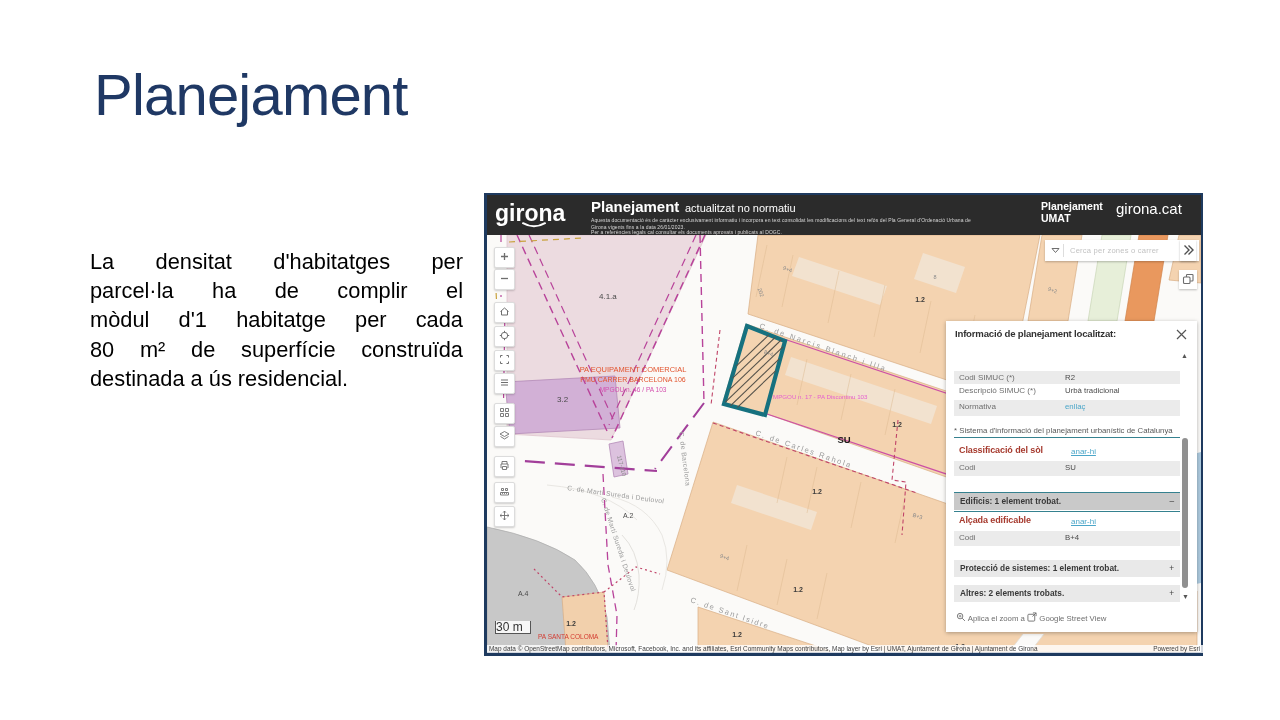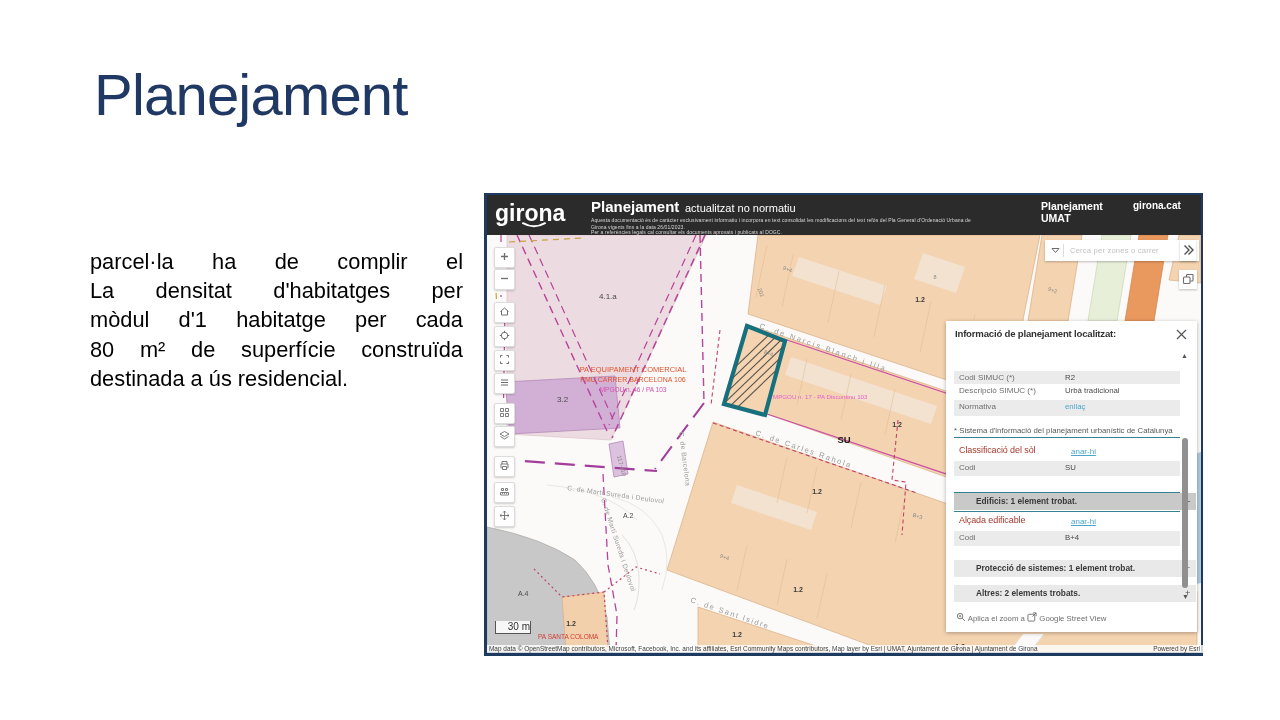--- a/index.html
+++ b/index.html
@@ -17,21 +17,21 @@
         background:#fbfaf8;border:2px solid #1e3a5f;border-left-width:3px;
         border-bottom-width:4px;font-family:"Liberation Sans",sans-serif}
   #hdr{position:absolute;left:0;top:0;width:714px;height:40px;background:#2b2b2b;color:#fff}
   #glogo{position:absolute;left:8px;top:5px;font-size:23px;font-weight:700;color:#fff;
          letter-spacing:0px}
   #htitle{position:absolute;left:104px;top:3px;font-size:15px;font-weight:700}
   #hsub{position:absolute;left:198px;top:7px;font-size:11px;font-weight:400}
   .hsmall{position:absolute;left:104px;font-size:5px;color:#d8d8d8;white-space:nowrap;letter-spacing:0.1px}
   #hr1{top:22px}#hr2{top:28.5px}#hr3{top:34px}
   #hright1{position:absolute;left:554px;top:5px;font-size:10.5px;font-weight:700}
-  #hright2{position:absolute;left:646px;top:5px;font-size:10px;font-weight:700}
+  #hright2{position:absolute;left:629px;top:5px;font-size:15px;font-weight:400}
   #hright3{position:absolute;left:554px;top:17px;font-size:10.5px;font-weight:700}
   #mapwrap{position:absolute;left:0;top:40px;width:714px;height:417px;overflow:hidden}
   .tbtn{position:absolute;left:7px;width:19px;height:19px;background:#fff;border:1px solid #dcdcdc;
         border-radius:2px;box-shadow:0 1px 2px rgba(0,0,0,.18);text-align:center;line-height:17px}
   .tbtn svg{margin-top:3px}
   #search{position:absolute;left:558px;top:45px;width:154px;height:21px;background:#fff;
           box-shadow:0 1px 2px rgba(0,0,0,.25);display:flex}
   #sdiv{width:1px;height:13px;background:#ddd;margin-top:4px}
   #sph{font-size:7.6px;color:#c2c2c2;line-height:21px;margin-left:6px;white-space:nowrap;letter-spacing:0.2px}
   #collapse{position:absolute;left:693px;top:45px;width:16px;height:21px;background:#fff;
@@ -43,44 +43,44 @@
   #panel{position:absolute;left:459px;top:126px;width:251px;height:311px;background:#fff;
          box-shadow:0 1px 4px rgba(0,0,0,.3);font-family:"Liberation Sans",sans-serif}
   #ptitle{position:absolute;left:9px;top:7px;font-size:9.6px;letter-spacing:-0.2px;font-weight:700;color:#323232}
   #pclose{position:absolute;right:10px;top:8px}
   .prow{position:absolute;left:8px;width:226px;overflow:visible}
   .plab{position:absolute;left:5px;top:2px;font-size:8.1px;color:#6e6e6e;white-space:nowrap}
   .pval{position:absolute;left:111px;top:2px;font-size:7.8px;color:#4a4a4a;line-height:10.5px;white-space:nowrap}
   .plink{color:#4ba6c9;}
   #pnote{position:absolute;left:8px;top:105px;font-size:7.8px;color:#595959}
   .tealline{position:absolute;left:8px;width:226px;height:0;border-top:1.5px solid #35818f}
-  .redhead{position:absolute;left:13px;font-size:9px;font-weight:400;color:#a63a2e;letter-spacing:-0.1px}
+  .redhead{position:absolute;left:13px;font-size:9px;font-weight:700;color:#a63a2e;letter-spacing:-0.1px}
   .anarhi{position:absolute;left:125px;font-size:8px;color:#4ba6c9;text-decoration:underline}
   .secbar{position:absolute;left:8px;width:220px;height:17px;background:#e9e9e9;font-size:8.3px;
-          font-weight:700;color:#383838;line-height:17px;padding-left:22px}
+          font-weight:700;color:#383838;line-height:17px;padding-left:6px}
   .secbar.dark{background:#c9c9c9}
   .pm{position:absolute;right:6px;font-weight:400;color:#444}
   #pfoot{position:absolute;left:10px;top:291px;font-size:7.8px;color:#6e6e6e}
   #sthumb{position:absolute;left:236px;top:117px;width:6px;height:150px;background:#909090;border-radius:4px}
   #sup{position:absolute;left:235px;top:27px;font-size:7px;color:#555}
   #sdn{position:absolute;left:236px;top:272px;font-size:7px;color:#555}
   #scale{position:absolute;left:8px;top:426px;width:34px;height:12px;background:rgba(255,255,255,.85);
-         border:1px solid #555;border-top:none;font-size:10px;color:#333;text-align:right;line-height:12px}
+         border:1px solid #555;border-top:none;font-size:12px;color:#333;text-align:left;line-height:12px}
   #attr{position:absolute;left:0;top:450px;width:714px;height:8px;background:rgba(255,255,255,.8);
         font-size:6.45px;color:#3c3c3c;white-space:nowrap;overflow:hidden;line-height:8px;padding-left:2px}
   #pwr{position:absolute;right:3px;top:0}
 
 </style>
 </head>
 <body>
 <div id="slide">
   <div id="title">Planejament</div>
   <div id="para">
+    <div class="j">La densitat d'habitatges per</div>
     <div class="j">parcel·la ha de complir el</div>
-    <div class="j">La densitat d'habitatges per</div>
     <div class="j">mòdul d'1 habitatge per cada</div>
     <div class="j">80 m² de superfície construïda</div>
     <div>destinada a ús residencial.</div>
   </div>
   <div id="shot">
     <div id="hdr">
       <div id="glogo">girona</div>
         <svg style="position:absolute;left:34px;top:27px" width="26" height="7" viewBox="0 0 26 7">
           <path d="M2 1.2 Q13 7.5 24 1.2" fill="none" stroke="#fff" stroke-width="2" stroke-linecap="round"></path>
           <polygon points="536,399 557,399 543,417 522,417" fill="#fbfaf8"></polygon>

